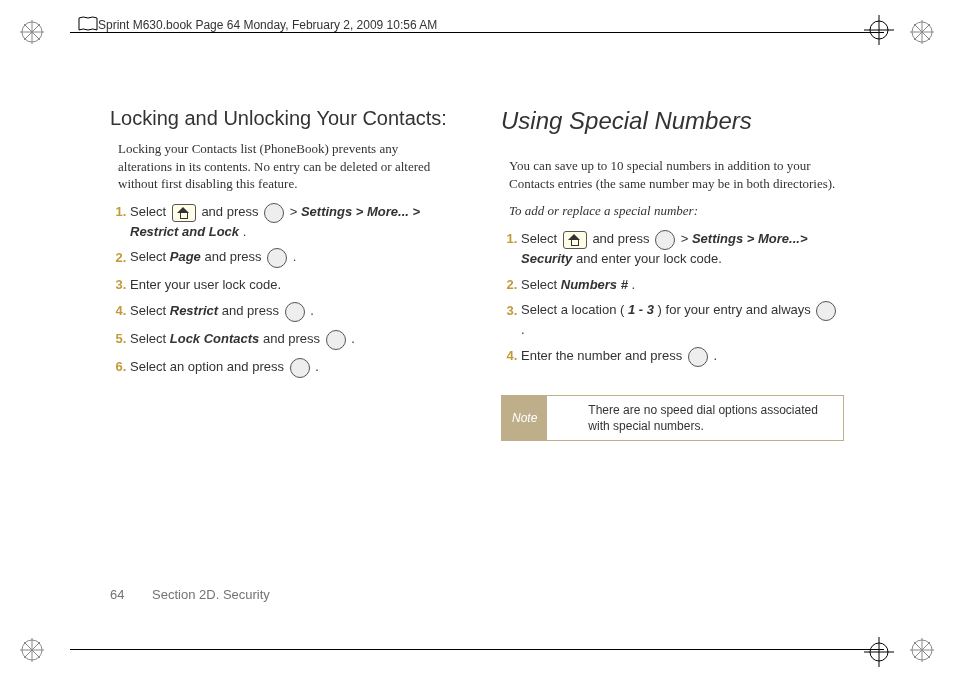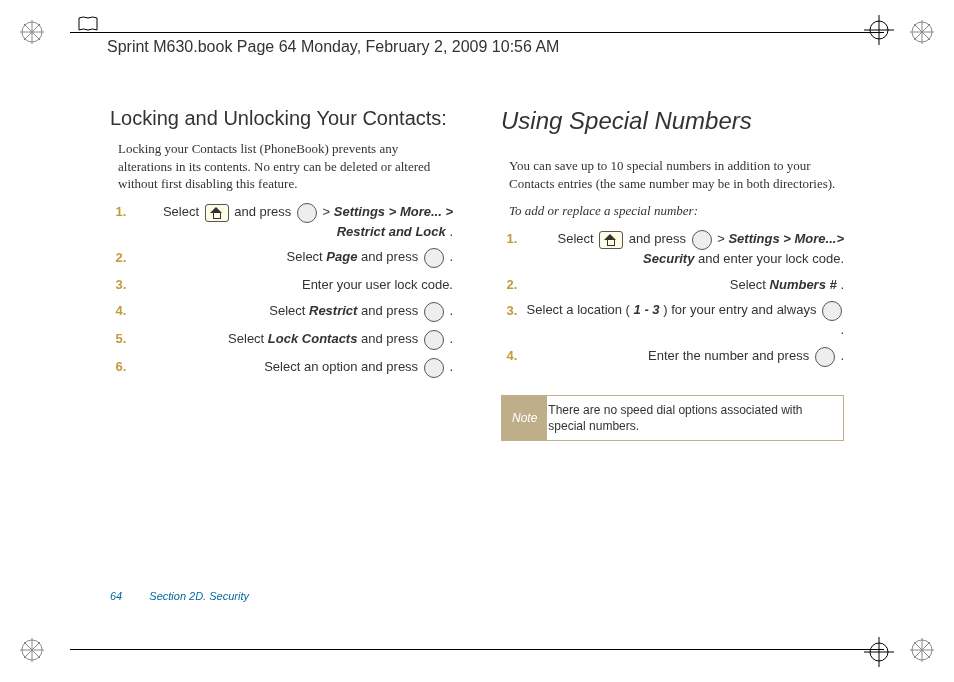--- a/index.html
+++ b/index.html
@@ -49,23 +49,22 @@
   .footer-line {
     position: absolute;
     bottom: 32px;
     left: 70px;
     right: 70px;
     border-top: 1px solid #000;
   }
   .running-head {
     position: absolute;
     top: 18px;
-    left: 107px;
-    font-size: 16px;
-    margin-top: 20px;
+    left: 98px;
+    font-size: 12px;
   }
   .small-book-icon {
     position:absolute;
     top:16px; left:78px;
     width:20px; height:16px;
   }
 
   .page-body {
     position: absolute;
     top: 105px;
@@ -90,21 +89,20 @@
     font-size: 24px;
     margin: 0 0 20px 0;
     font-weight: normal;
   }
   p { margin: 0 0 10px 8px; font-family: Liberation Serif, serif; }
   ol.steps {
     margin: 0; padding: 0 0 0 20px;
   }
   ol.steps > li {
     margin: 0 0 8px 0;
-    text-align: right;
   }
   ol.steps > li::marker {
     color: #c29a3a;
     font-weight: bold;
   }
   .bi { font-weight: bold; font-style: italic; }
   .i  { font-style: italic; }
 
   .sq-bullet {
     display:inline-block;
@@ -113,41 +111,41 @@
     margin-right:6px;
     vertical-align: middle;
   }
   .sub-items { padding-left: 12px; margin-top:4px; }
   .sub-items div { margin-bottom:4px; }
 
   .note-box {
     display:flex;
     border:1px solid #bfae8a;
     margin-top:28px;
+    gap:40px;
   }
   .note-label {
     background:#bfae8a;
     color:#fff;
     padding:6px 10px;
     font-style:italic;
     font-size:12px;
     display:flex; align-items:center;
   }
   .note-text {
     padding:6px 1px;
     font-size:12px;
   }
 
   .footer-text {
     position:absolute;
     bottom: 80px;
     left: 110px;
-    font-size:11px;
-    font-style: italic;
-    color:#0369a1;
+    font-size:13px;
+    color:#737373;
   }
   .footer-text .pn { margin-right:24px; }
 
   
   .ic {
     display:inline-block;
     vertical-align:middle;
     width:22px; height:16px;
     border:1px solid #555;
     border-radius:3px;

